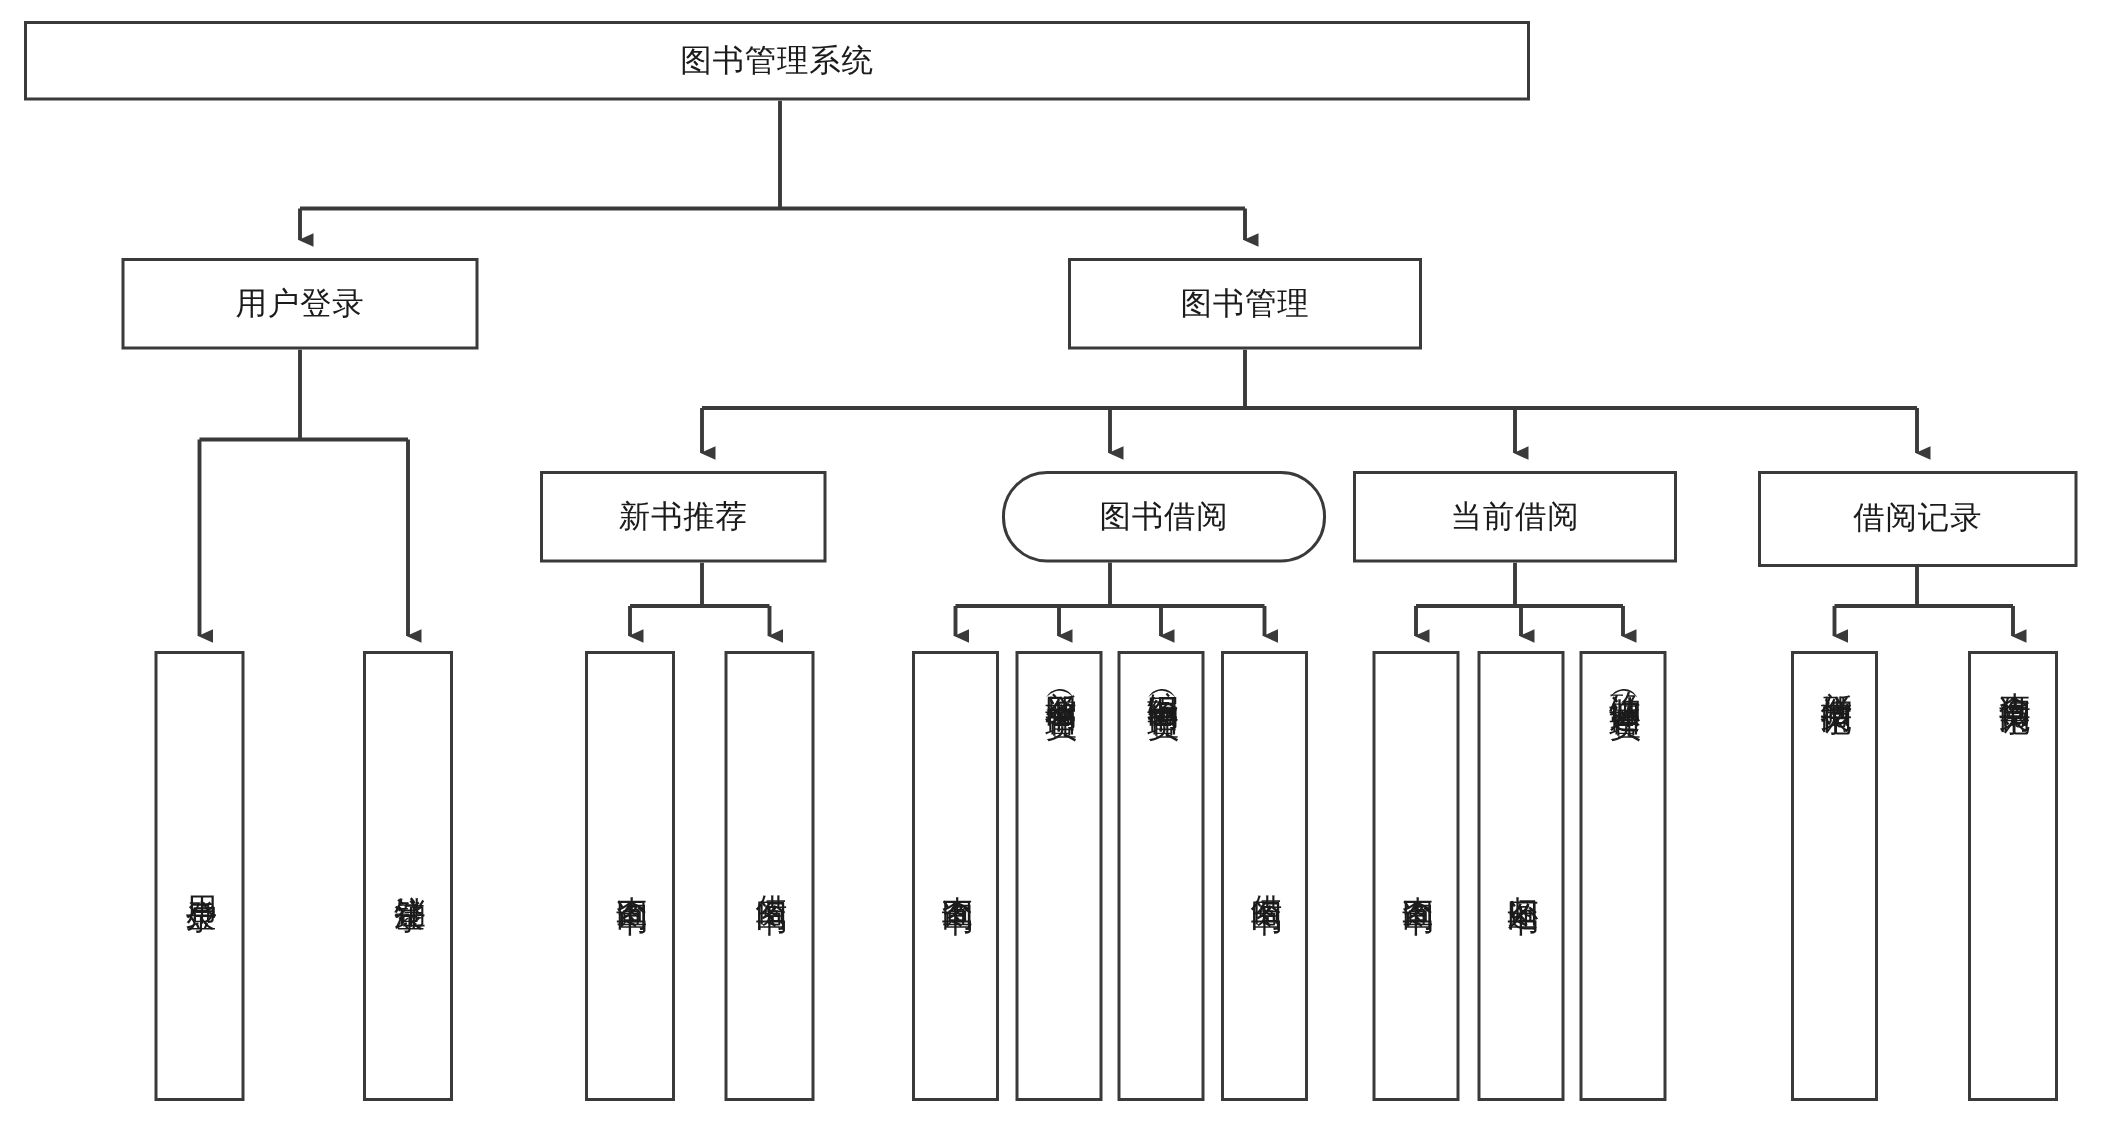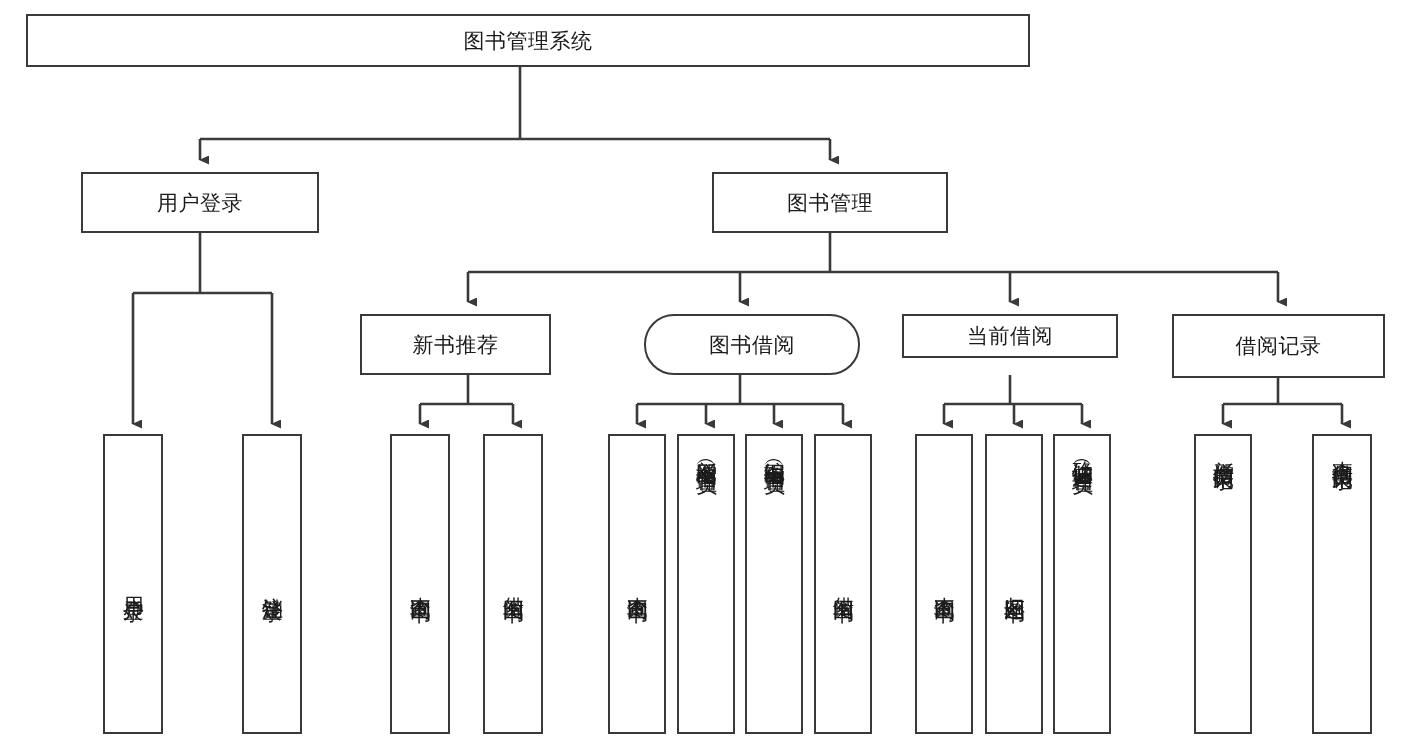--- a/index.html
+++ b/index.html
@@ -113,36 +113,36 @@
         <line x1="1014" y1="404" x2="1014" y2="424" marker-end="url(#arrowhead)"></line>
         <line x1="1082" y1="404" x2="1082" y2="424" marker-end="url(#arrowhead)"></line>
         <line x1="1278" y1="375" x2="1278" y2="404"></line>
         <line x1="1223" y1="404" x2="1342" y2="404"></line>
         <line x1="1223" y1="404" x2="1223" y2="424" marker-end="url(#arrowhead)"></line>
         <line x1="1342" y1="404" x2="1342" y2="424" marker-end="url(#arrowhead)"></line>
       </g>
   </svg>
 
   <div id="node-layer">
-      <div class="node-box" style="left: 26px; top: 14px; width: 1004px; height: 53px;">
+      <div class="node-box" style="left: 16px; top: 14px; width: 1004px; height: 53px;">
         <span class="node-label-h">图书管理系统</span>
       </div>
       <div class="node-box" style="left: 81px; top: 172px; width: 238px; height: 61px;">
         <span class="node-label-h">用户登录</span>
       </div>
       <div class="node-box" style="left: 712px; top: 172px; width: 236px; height: 61px;">
         <span class="node-label-h">图书管理</span>
       </div>
       <div class="node-box" style="left: 360px; top: 314px; width: 191px; height: 61px;">
         <span class="node-label-h">新书推荐</span>
       </div>
-      <div class="node-box" style="left: 644px; top: 314px; width: 216px; height: 61px; border-radius: 30px;">
+      <div class="node-box" style="left: 668px; top: 314px; width: 216px; height: 61px; border-radius: 30px;">
         <span class="node-label-h">图书借阅</span>
       </div>
-      <div class="node-box" style="left: 902px; top: 314px; width: 216px; height: 44px;">
+      <div class="node-box" style="left: 902px; top: 314px; width: 216px; height: 61px;">
         <span class="node-label-h">当前借阅</span>
       </div>
       <div class="node-box" style="left: 1172px; top: 314px; width: 213px; height: 64px;">
         <span class="node-label-h">借阅记录</span>
       </div>
       <div class="node-box leaf-box leaf-center" style="left: 103px; top: 434px; width: 60px; height: 300px;">
         <span class="node-label-v">用户登录</span>
       </div>
       <div class="node-box leaf-box leaf-center" style="left: 242px; top: 434px; width: 60px; height: 300px;">
         <span class="node-label-v">注销登录</span>

